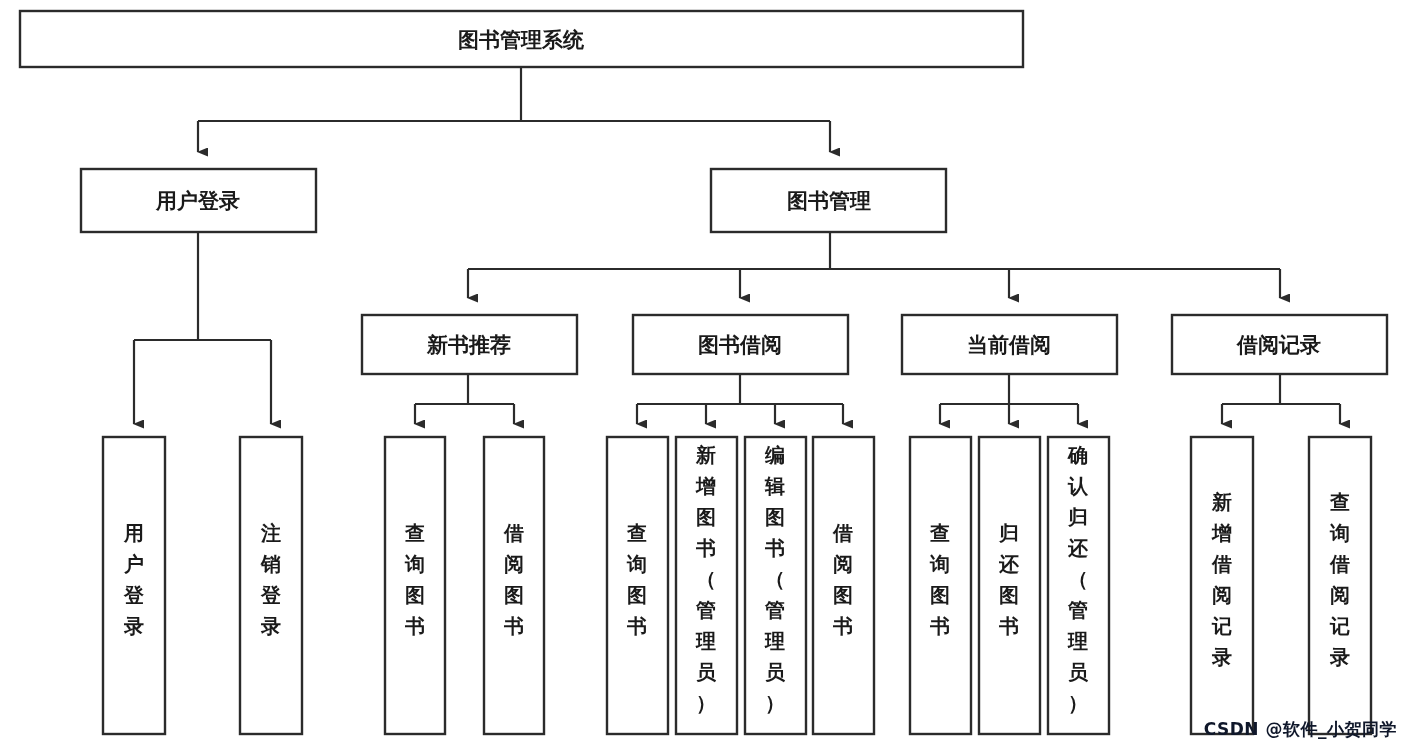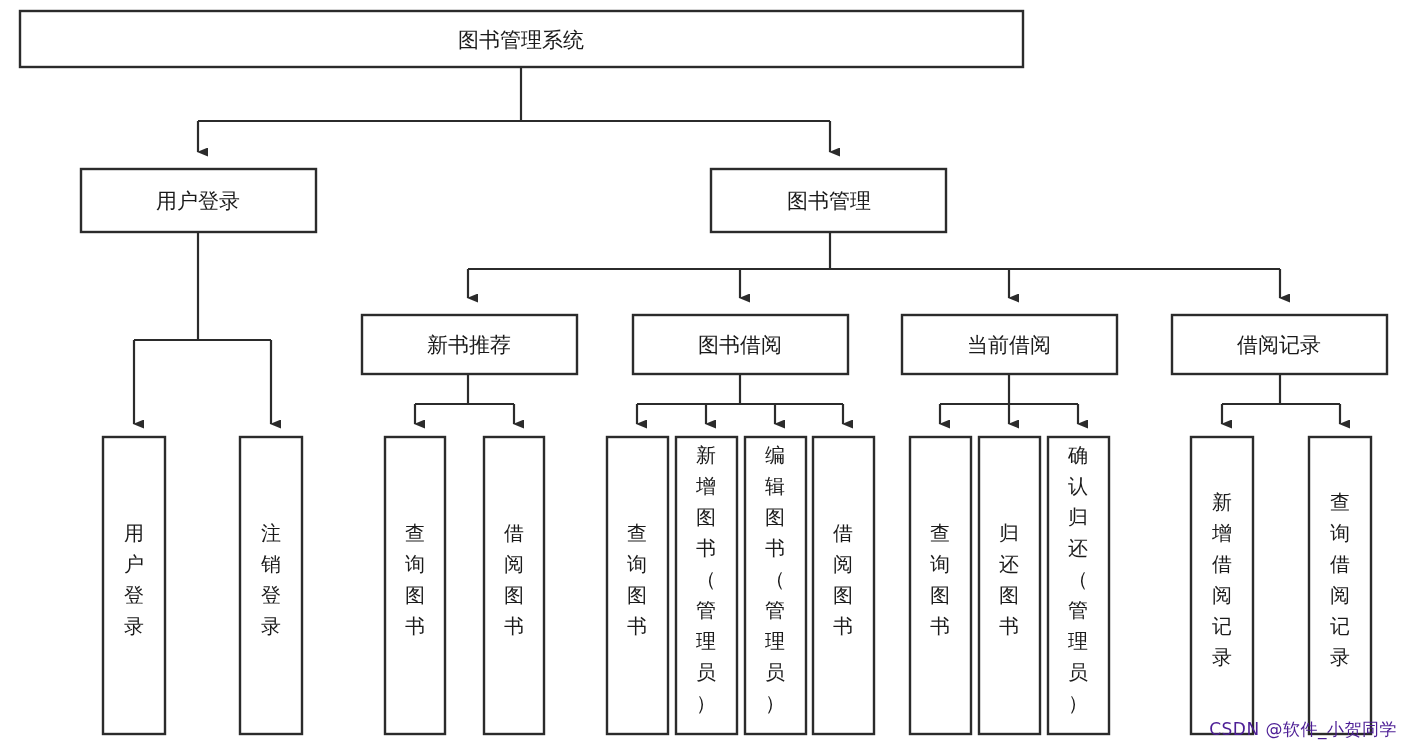--- a/index.html
+++ b/index.html
@@ -10,20 +10,21 @@
   body {
     width: 1405px;
     height: 747px;
     font-family: "DejaVu Sans", "Liberation Sans", sans-serif;
     overflow: hidden;
   }
   #diagram-root {
     position: relative;
     width: 1405px;
     height: 747px;
+    font-weight: bold;
   }
   svg.tree-canvas {
     position: absolute;
     top: 0;
     left: 0;
     width: 1405px;
     height: 747px;
   }
   .node-box {
     fill: #ffffff;
@@ -51,21 +52,21 @@
   .edge-arrow {
     fill: #2b2b2b;
     stroke: none;
   }
   .watermark {
     position: absolute;
     right: 8px;
     bottom: 6px;
     font-family: "DejaVu Sans", "Liberation Sans", sans-serif;
     font-size: 17px;
-    color: #4c1d95;
+    color: #0f172a;
     white-space: nowrap;
     letter-spacing: 0.5px;
   }
 </style>
 </head>
 <body>
 
 <div id="diagram-root">
 
   <svg class="tree-canvas" viewBox="0 0 1405 747" xmlns="http://www.w3.org/2000/svg">

